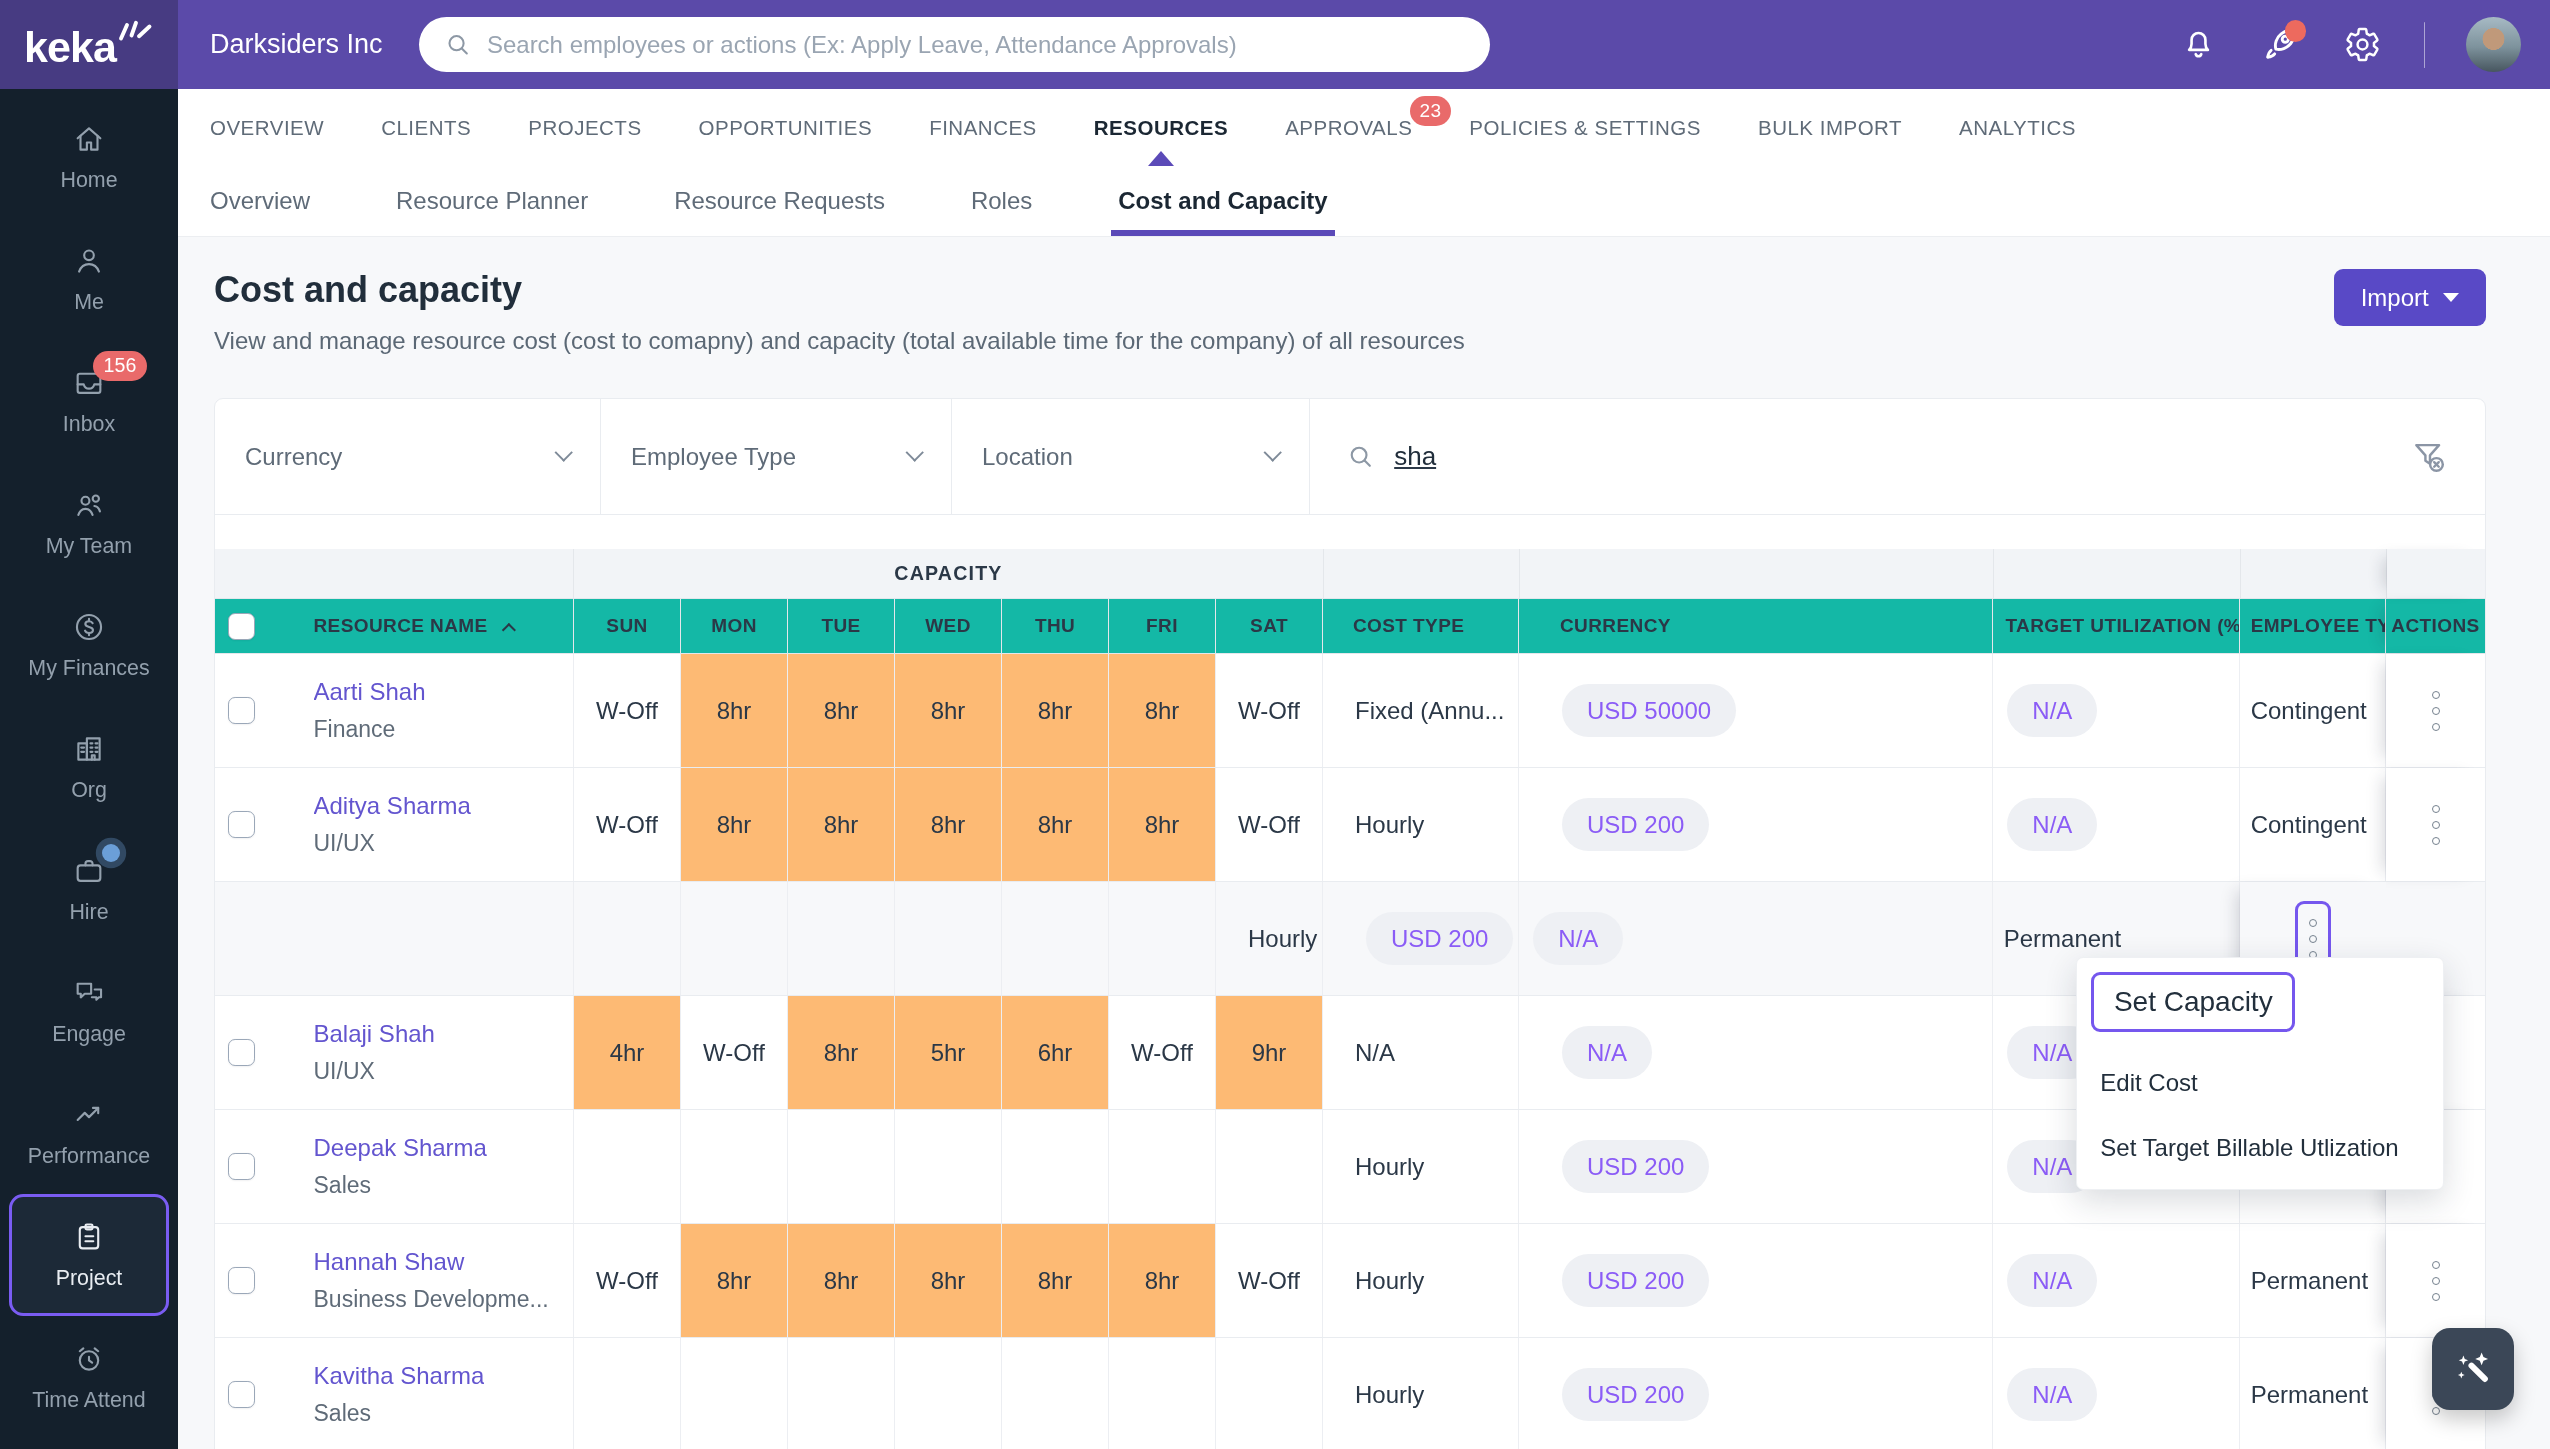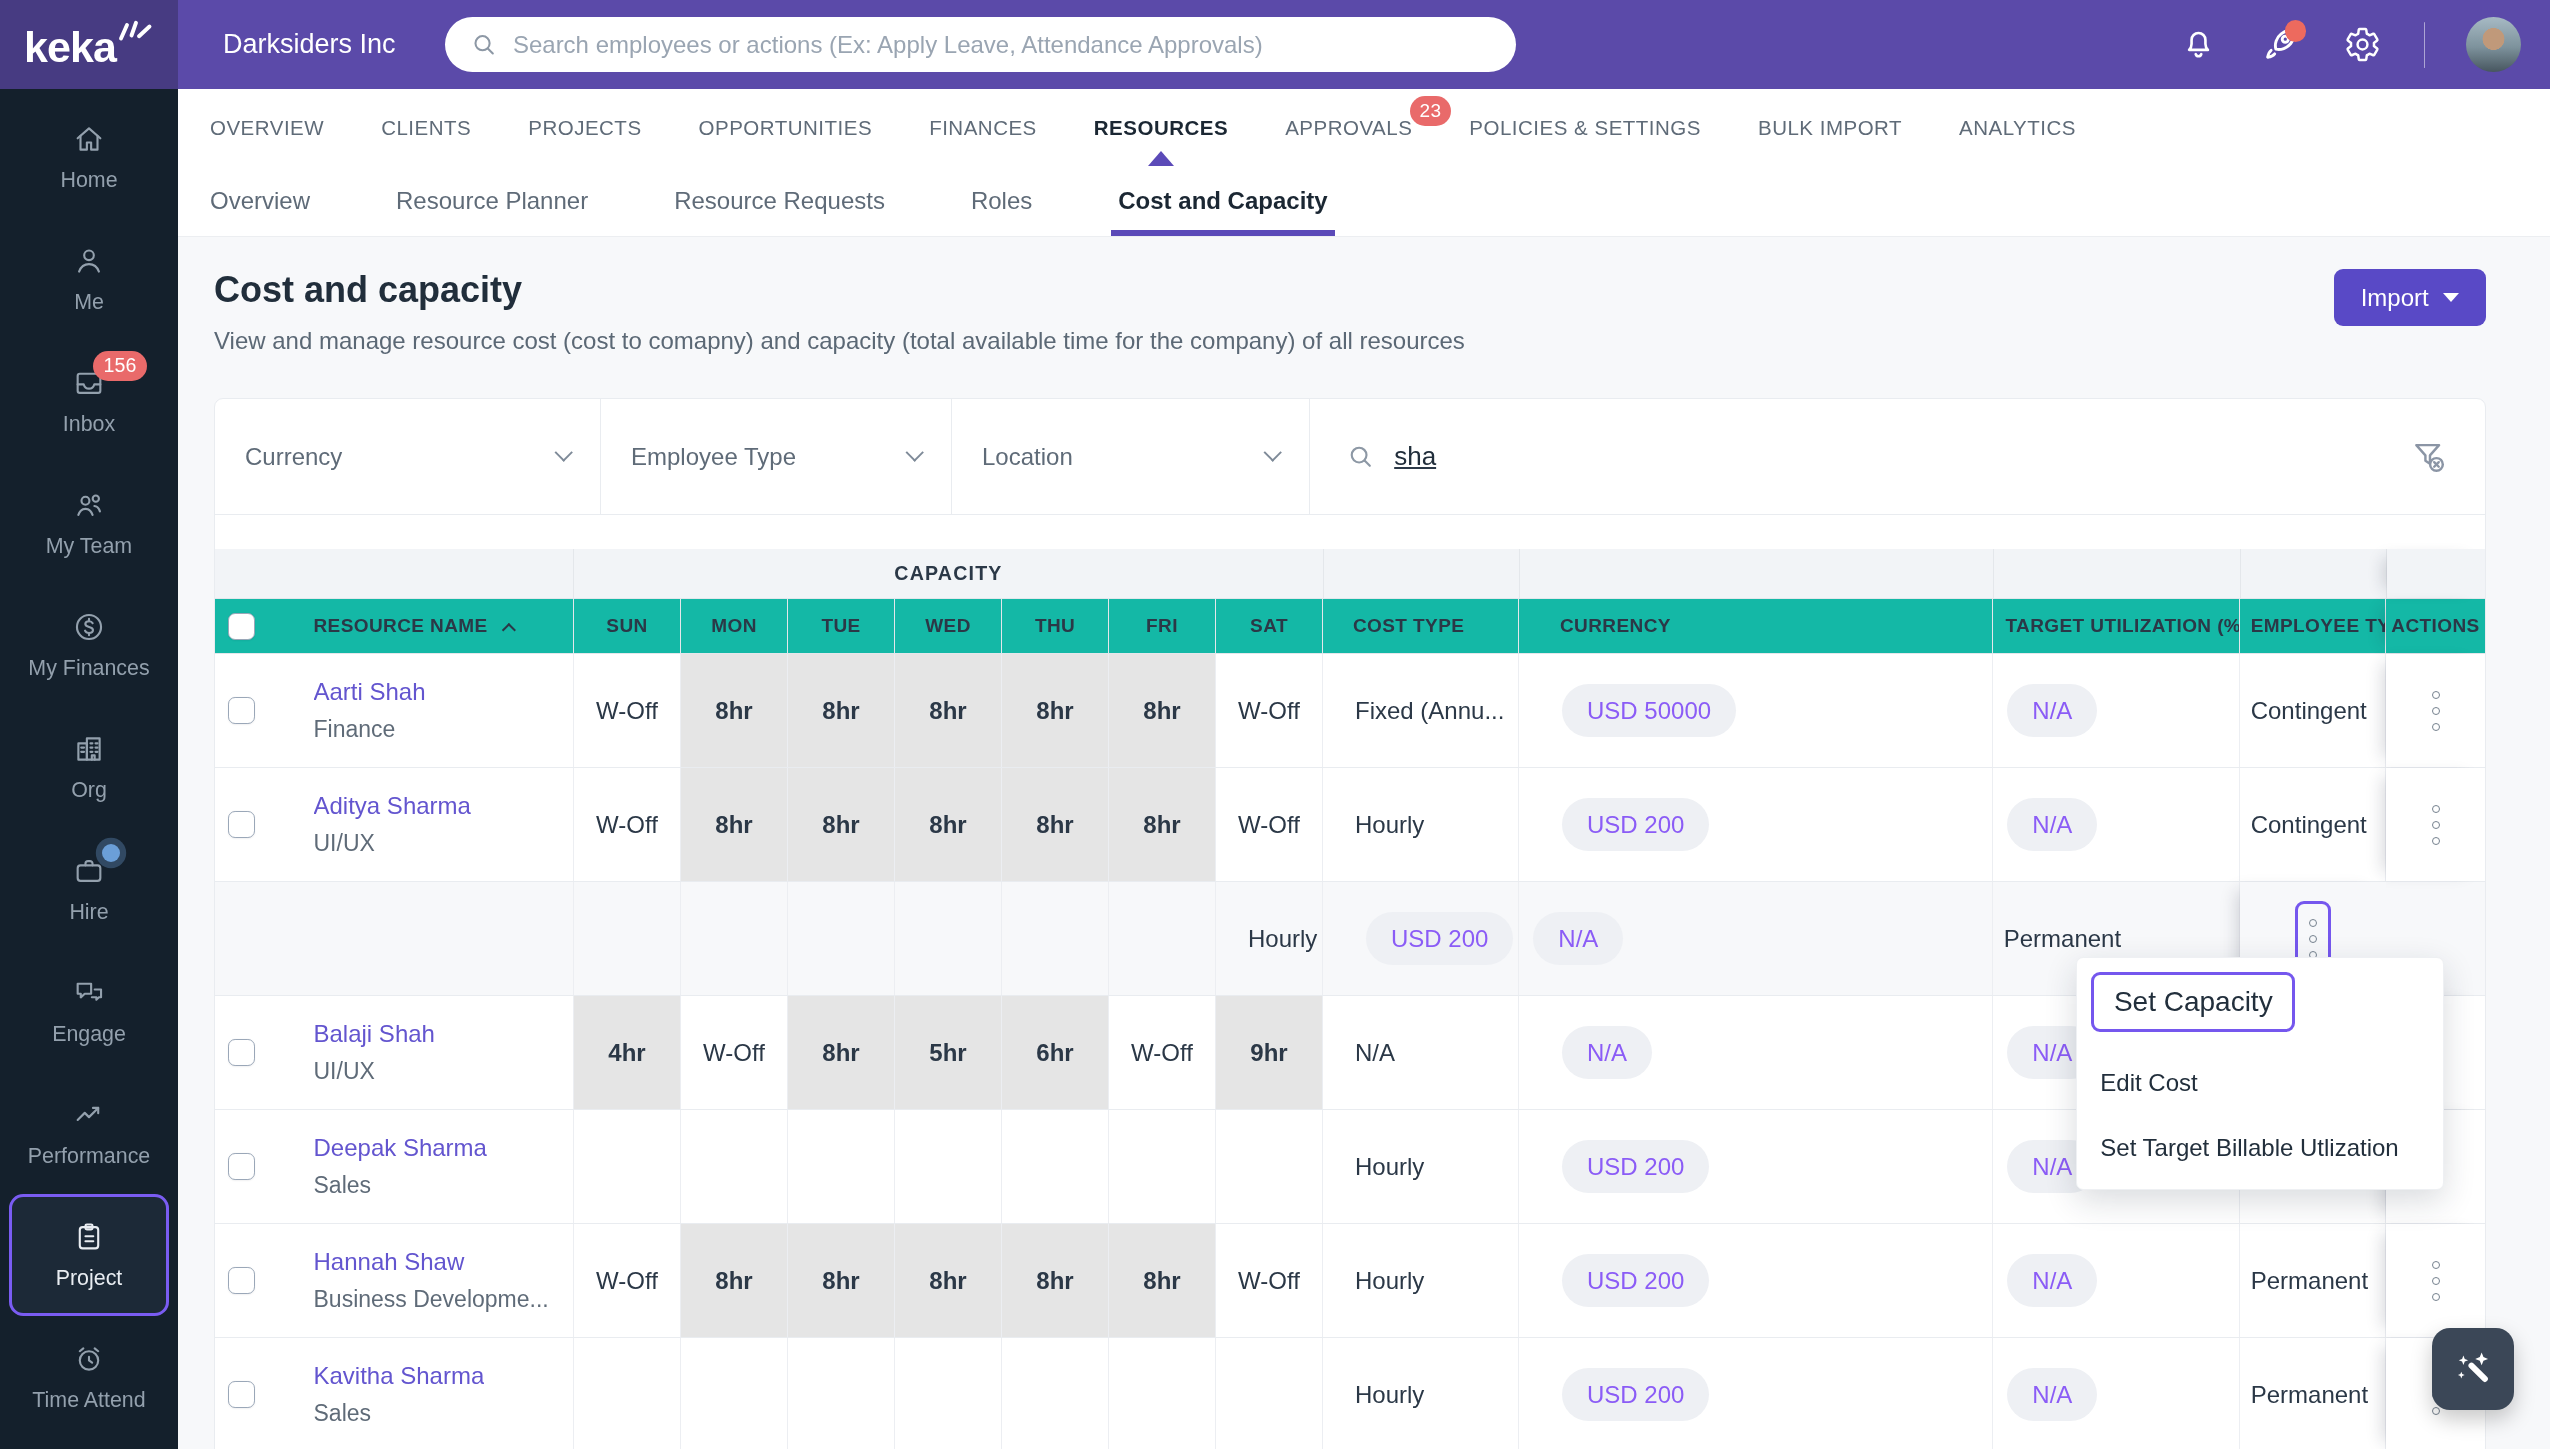--- a/index.html
+++ b/index.html
@@ -1,21 +1,21 @@
 <!DOCTYPE html>
 <html style="font-size:14.3px"><head>
 <meta charset="utf-8">
 <style>
   * { margin:0; padding:0; box-sizing:border-box; }
   html,body { width:2550px; height:1449px; overflow:hidden; }
   body { font-family:"Liberation Sans","DejaVu Sans",sans-serif; background:#f7f8fa; position:relative; color:#2b3847; }
   a { text-decoration:none; }
 
   
-  .topbar { position:absolute; top:0; left:0; right:0; height:89px; background:#5b4aa9; display:flex; align-items:center; z-index:20;gap:13px; }
+  .topbar { position:absolute; top:0; left:0; right:0; height:89px; background:#5b4aa9; display:flex; align-items:center; z-index:20; }
   .logo { width:178px; height:100%; background:#473b82; display:flex; align-items:flex-end; justify-content:center; padding-bottom:19.6px; }
   .logo-text { color:#fff; font-size:43px; font-weight:800; letter-spacing:-0.9px; line-height:1; }
   .logo-spark { margin-left:1.8px; margin-bottom:23px; }
   .company { color:#fff; font-size:27px; margin-left:32px; white-space:nowrap; }
   .search-pill { margin-left:36px; width:1071px; height:55px; background:#fff; border-radius:891px; display:flex; align-items:center; padding:0 25px; }
   .search-pill input { border:none; outline:none; font-size:24px; color:#333f4c; width:100%; margin-left:16px; background:transparent; }
   .search-pill input::placeholder { color:#9aa5b2; }
   .top-actions { margin-left:auto; display:flex; align-items:center; gap:41px; padding-right:28.6px; }
   .icon-btn { position:relative; width:41px; height:41px; display:flex; align-items:center; justify-content:center; }
   .red-dot { position:absolute; top:-3.6px; right:-5.4px; width:21.4px; height:21.4px; border-radius:50%; background:#ed6a5e; }
@@ -74,21 +74,21 @@
   .hcell.center { justify-content:center; padding:0; }
   .hcell.name { padding-left:12.5px; }
   .hname-label { margin-left:59px; }
   .sort-caret { width:9.8px; height:9.8px; border-left:2.7px solid #2b3847; border-top:2.7px solid #2b3847; transform:rotate(45deg); margin-left:16px; margin-top:7.1px; }
   .hcell:last-child, .grow > div:last-child, .tcell.actions { box-shadow:-12.5px 0 16px -9px rgba(25,35,55,.18); }
 
   .trow { display:grid; grid-template-columns:359px repeat(7,107px) 196px 474px 247px 146px 100px; height:114px; background:#fff; border-bottom:0.9px solid #e9ecf0; }
   .trow.hover, .trow.hover .tcell.actions { background:#f7f8fa; }
   .tcell { display:flex; align-items:center; border-right:0.9px solid #eceef2; overflow:hidden; }
   .tcell.day { justify-content:center; font-size:24px; color:#2b3847; }
-  .tcell.day.lav { background:#e5e5e5;font-weight:bold; }
+  .tcell.day.lav { background:#fdba74; }
   .tcell.name-cell { padding-left:12.5px; }
   .checkbox { width:27px; height:27px; border:1.8px solid #9aa7b8; border-radius:7.1px; background:#fff; flex:none; box-shadow:0 0.9px 1.8px rgba(16,24,40,.06); cursor:pointer; }
   .nm { margin-left:59px; overflow:hidden; }
   .res-name { color:#6355cf; font-size:24px; display:block; cursor:pointer; }
   .res-role { color:#5f6b78; font-size:23px; margin-top:10.7px; white-space:nowrap; }
   .tcell.cost { padding-left:32px; font-size:24px; color:#2b3847; }
   .tcell.curr { padding-left:43px; }
   .tcell.targ { padding-left:14.3px; }
   .tcell.emp { padding-left:10.7px; font-size:24px; color:#2b3847; white-space:nowrap; }
   .pill { background:#eef0f4; border-radius:891px; padding:12.5px 25px; font-size:24px; color:#8b5cf6; white-space:nowrap; }

